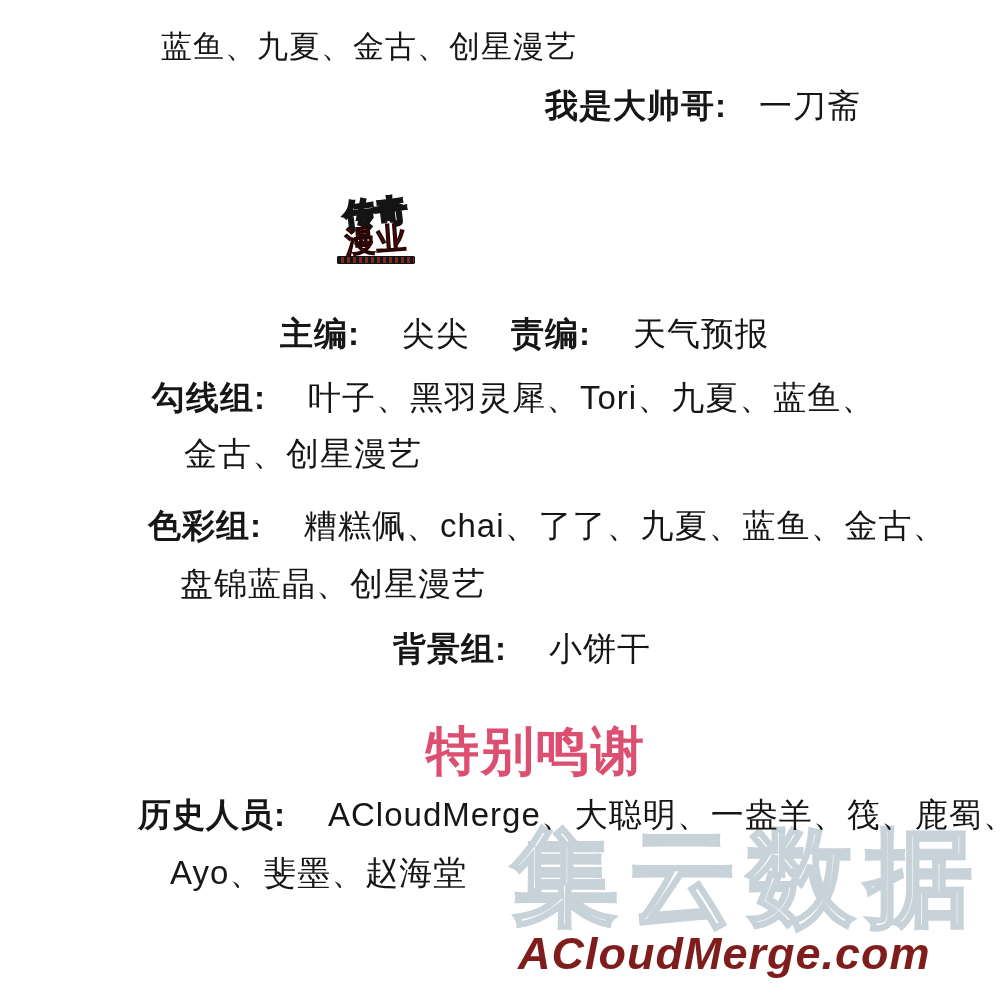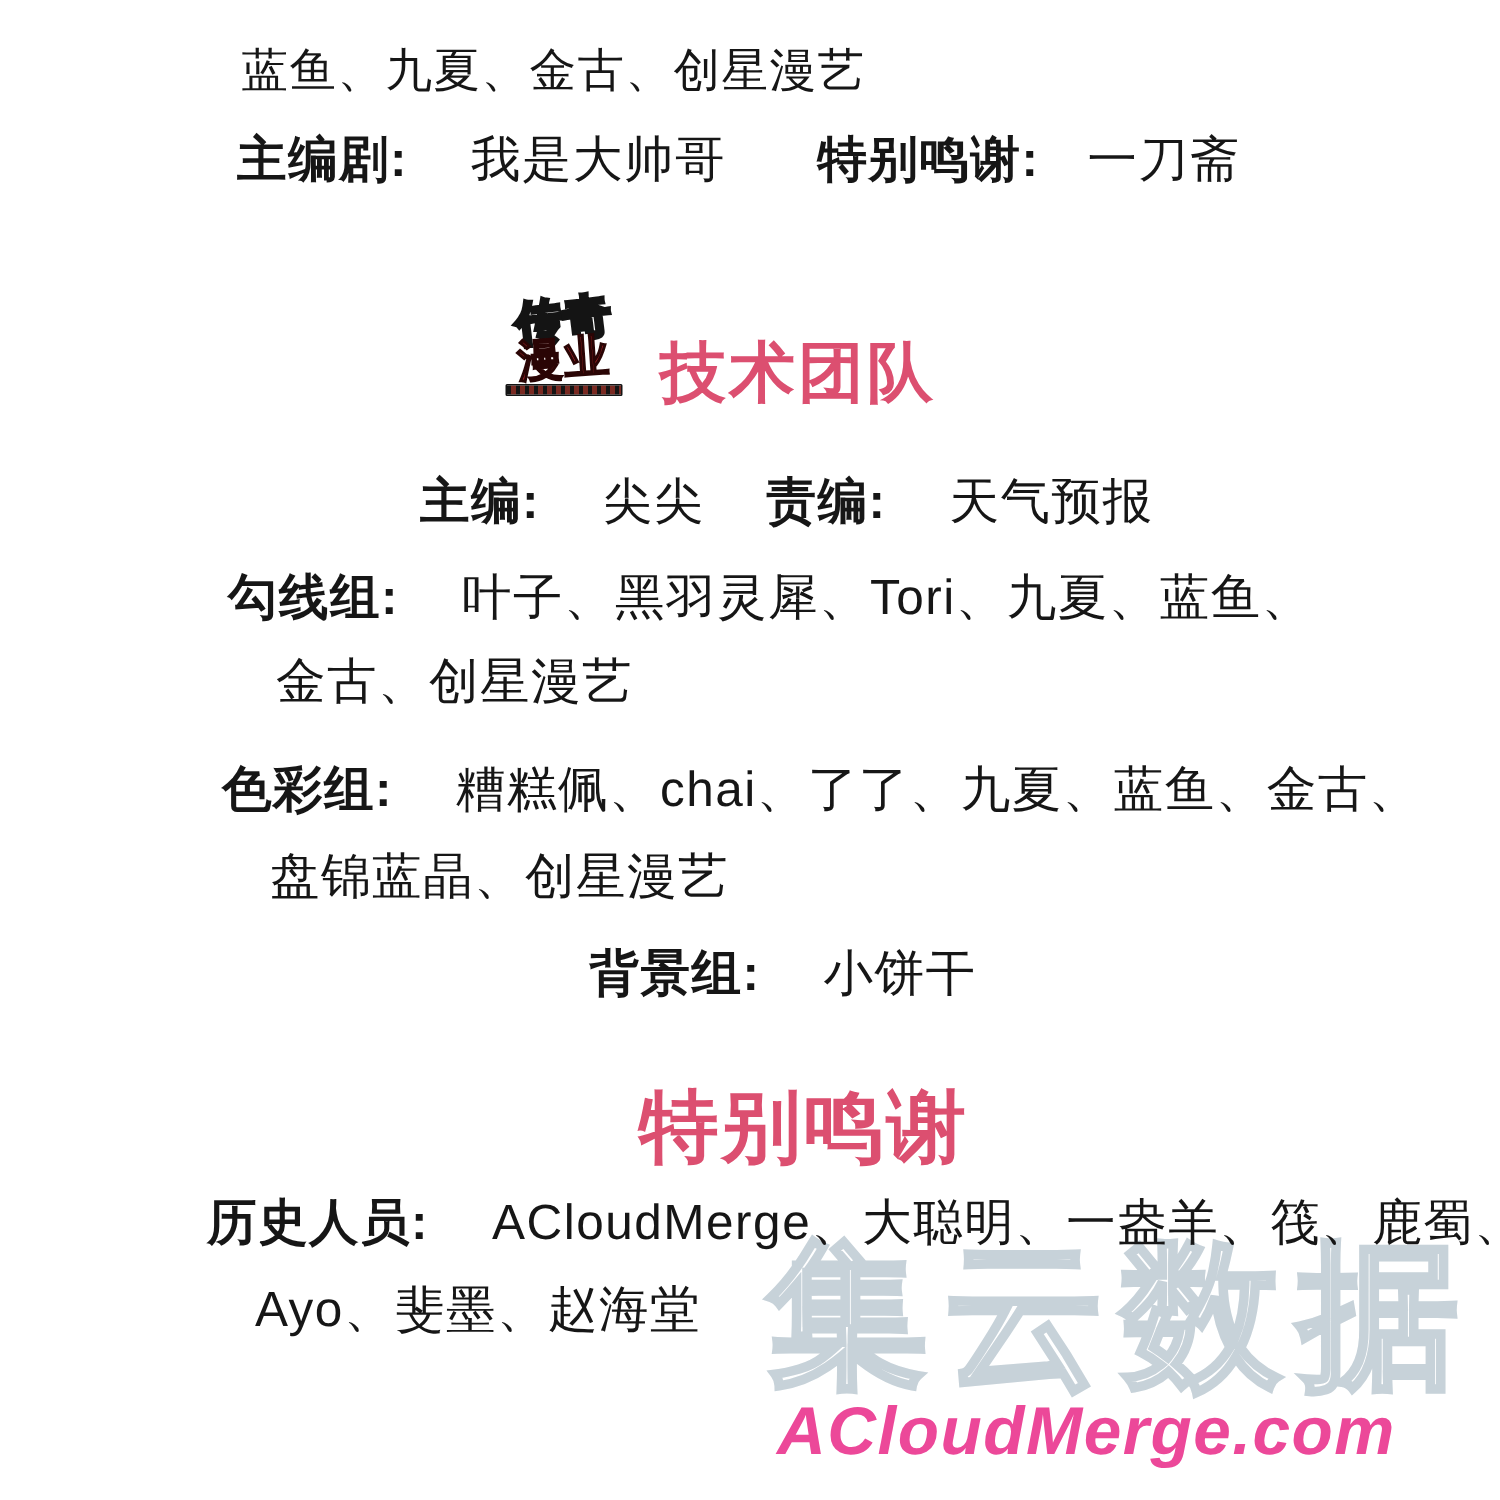--- a/index.html
+++ b/index.html
@@ -40,49 +40,45 @@
 
   
   .wm-cn {
     position: absolute; left: 512px; top: 822px; z-index: 1;
     font-size: 106px; font-weight: 700; letter-spacing: 12px; line-height: 1.05;
     color: #ffffff; -webkit-text-stroke: 3px #c7d2d9; white-space: nowrap;
   }
   .wm-site {
     position: absolute; left: 518px; top: 928px; z-index: 1;
     font-size: 45px; font-weight: 800; font-style: italic; letter-spacing: 1px;
-    color: #ec4899; white-space: nowrap;
+    color: #7f1d1d; white-space: nowrap;
   }
 </style>
 </head>
 <body>
 
 <div class="page">
 
   <div class="wm-cn">集云数据</div>
   <div class="wm-site">ACloudMerge.com</div>
 
   <div class="line" style="left:129px; top:26px; font-size:31px;">
     <span class="name">蓝鱼、九夏、金古、创星漫艺</span>
   </div>
 
-  <div class="line" style="left:158px; top:84px;">
-    <span class="lbl gap">主编剧:</span><span class="name">我是大帅哥</span>
-  </div>
   <div class="line" style="left:545px; top:84px;">
-    <span class="lbl">特别鸣谢:</span><span class="name">一刀斋</span>
+    <span class="lbl">我是大帅哥:</span><span class="name">一刀斋</span>
   </div>
 
   <div class="logo">
     <div><span class="logo-top">传奇</span></div>
     <div><span class="logo-mid">漫业</span></div>
     <div class="logo-bar"></div>
   </div>
 
-  <div class="section-title tech-title">技术团队</div>
 
   <div class="line" style="left:280px; top:312px;">
     <span class="lbl gap">主编:</span><span class="name">尖尖</span>
   </div>
   <div class="line" style="left:511px; top:312px;">
     <span class="lbl gap">责编:</span><span class="name">天气预报</span>
   </div>
 
   <div class="line" style="left:152px; top:376px;">
     <span class="lbl gap">勾线组:</span><span class="name">叶子、黑羽灵犀、Tori、九夏、蓝鱼、</span>

